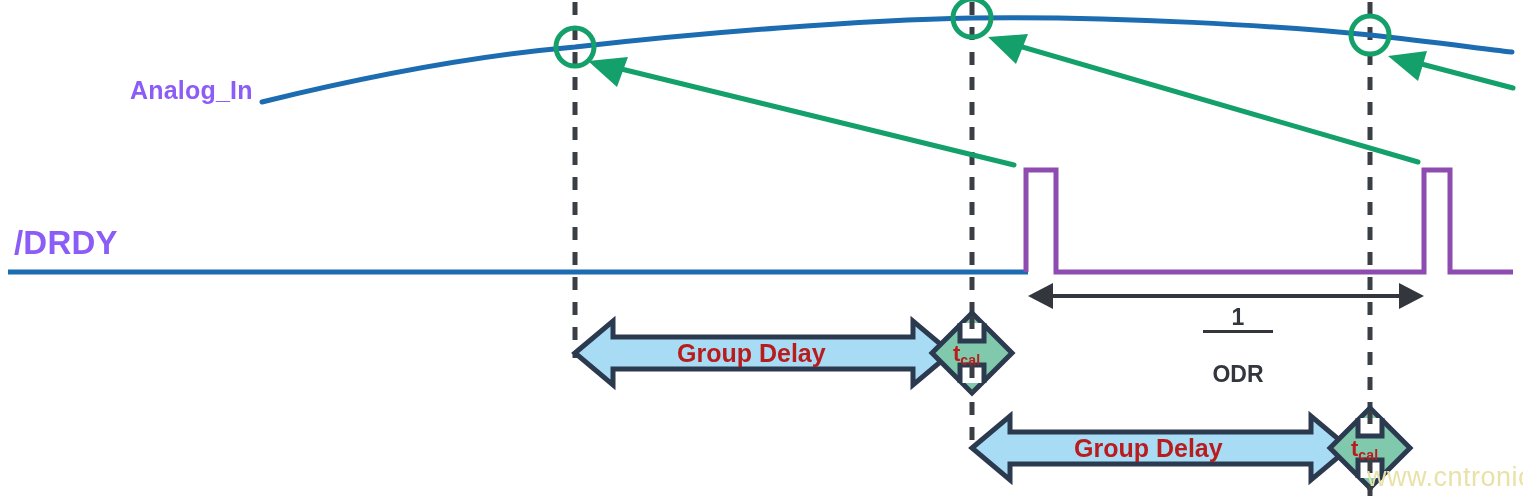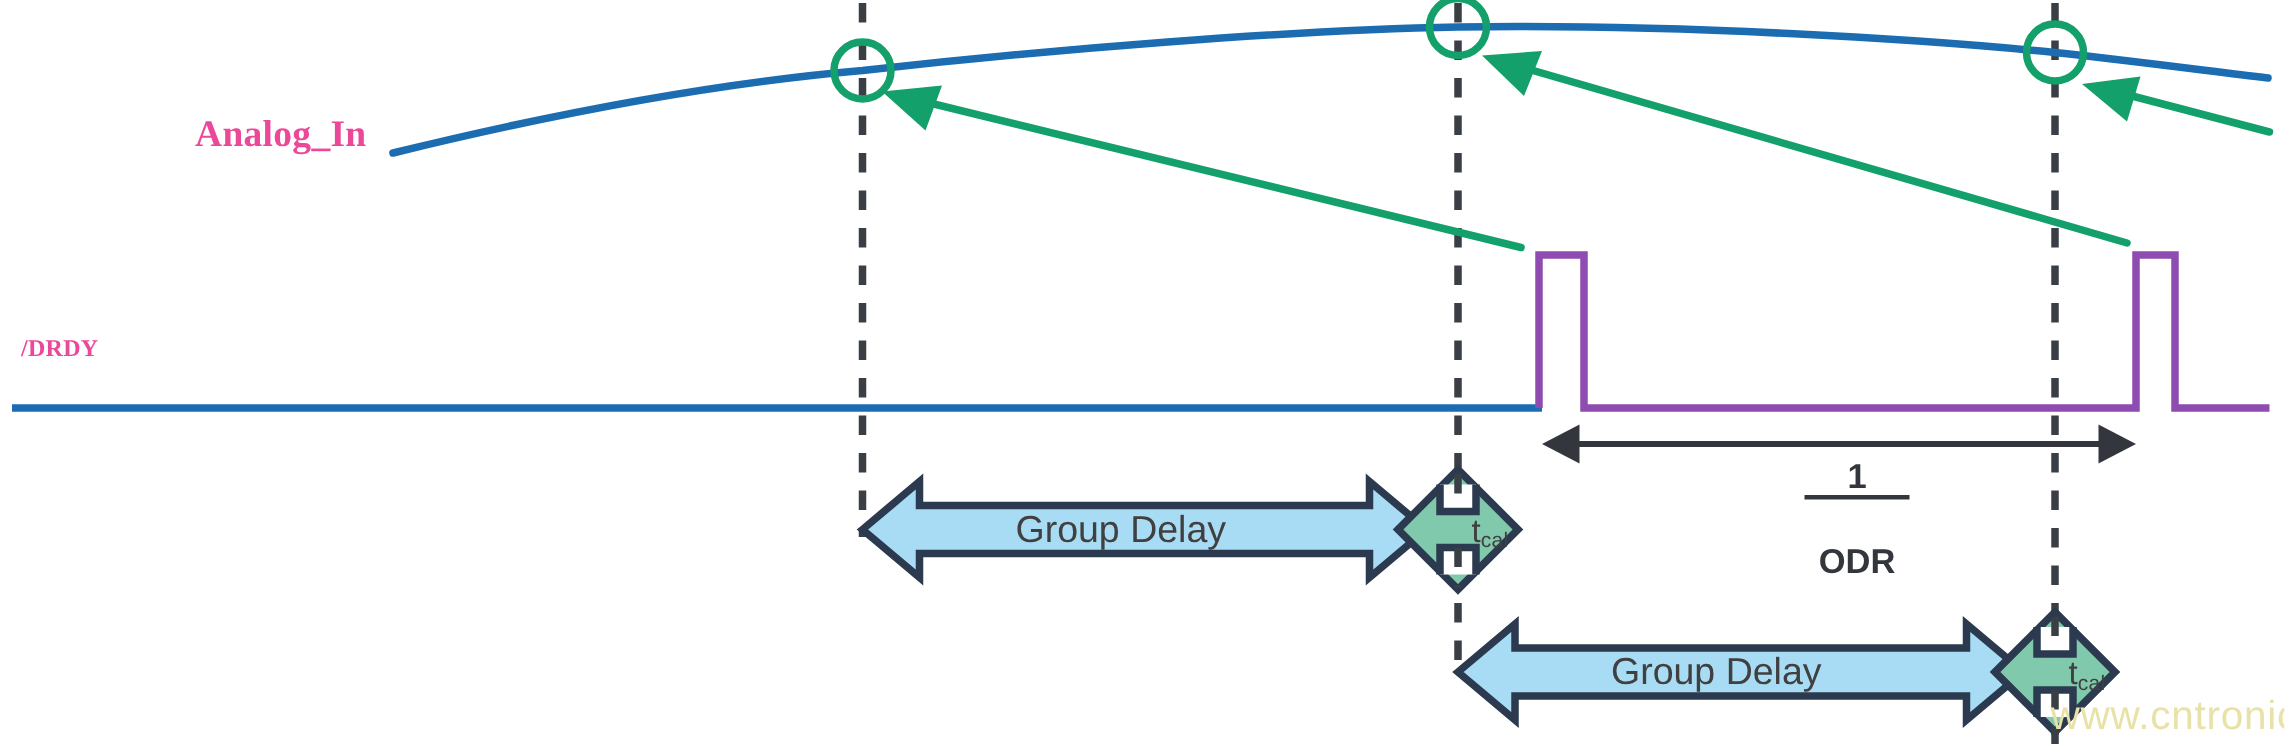--- a/index.html
+++ b/index.html
@@ -1,27 +1,27 @@
 <!DOCTYPE html>
 <html><head>
 <meta charset="utf-8">
 <title>ADC Timing Diagram</title>
 <style>
   html,body{margin:0;padding:0;background:#ffffff;}
   body{font-family:"Liberation Sans",sans-serif;}
   #stage{position:relative;width:1523px;height:498px;background:#ffffff;overflow:hidden;}
   #stage svg{position:absolute;left:0;top:0;}
-  .lbl{position:absolute;font-family:Liberation Serif, serif;font-weight:bold;color:#ec4899;white-space:nowrap;}
+  .lbl{position:absolute;font-family:Liberation Sans, sans-serif;font-weight:bold;color:#8b5cf6;white-space:nowrap;}
   #analog-label{left:130px;top:76px;font-size:25px;letter-spacing:0.2px;}
-  #drdy-label{left:14px;top:224px;font-size:16px;letter-spacing:0.2px;}
-  .arrowtext{position:absolute;font-family:"Liberation Sans",sans-serif;font-weight:normal;color:#404040;white-space:nowrap;}
+  #drdy-label{left:14px;top:224px;font-size:33px;letter-spacing:0.2px;}
+  .arrowtext{position:absolute;font-family:"Liberation Sans",sans-serif;font-weight:bold;color:#b91c1c;white-space:nowrap;}
   .gd-text{font-size:25px;}
   #gd1-text{left:677px;top:339px;}
   #gd2-text{left:1074px;top:434px;}
-  .tcal-text{font-size:22px;margin-left:28px;}
+  .tcal-text{font-size:22px;}
   #tcal1-text{left:953px;top:341px;}
   #tcal2-text{left:1351px;top:436px;}
   .tcal-text .sub{font-size:14px;vertical-align:-0.28em;letter-spacing:0.2px;}
   #odr-frac{position:absolute;left:1203px;top:305px;width:70px;text-align:center;
             font-family:"Liberation Sans",sans-serif;font-weight:bold;color:#33373d;}
   #odr-frac .num{font-size:23px;line-height:24px;}
   #odr-frac .bar{height:3px;background:#33373d;margin:1px 0 1px 0;}
   #odr-frac .den{font-size:23px;line-height:26px;margin-top:28px;}
   #watermark{position:absolute;left:1367px;top:462px;font-size:27px;font-family:"Liberation Sans",sans-serif;
              color:#e9e2a8;white-space:nowrap;letter-spacing:0.5px;}

